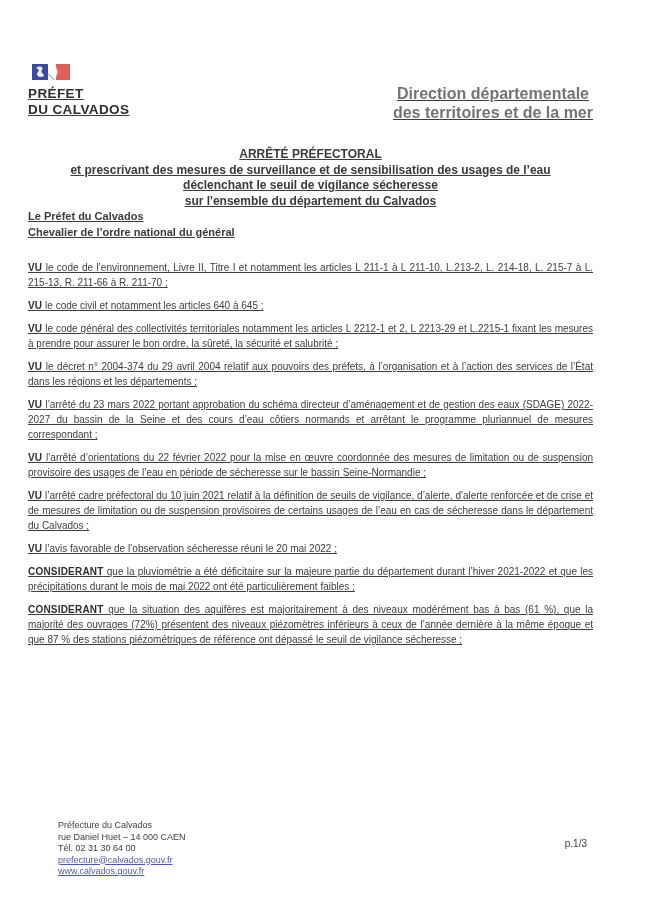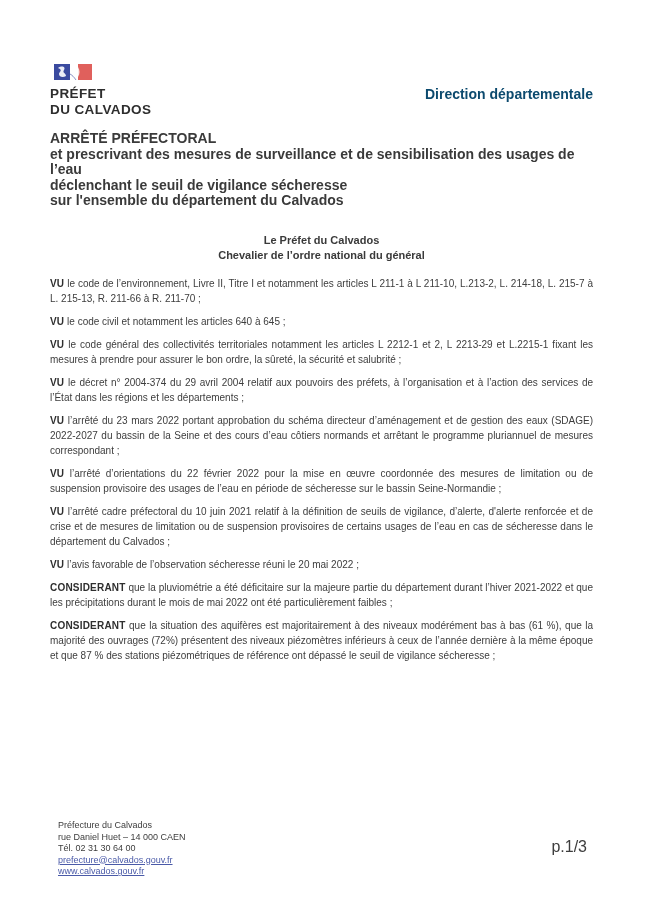--- a/index.html
+++ b/index.html
@@ -9,22 +9,23 @@
   }
   .page {
     position: relative;
     width: 645px;
     height: 912px;
     margin: 0 auto;
     background: #ffffff;
     font-family: "Liberation Sans", sans-serif;
     color: #3d3d3d;
     box-sizing: border-box;
-    padding: 64px 52px 0 50px;
+    padding: 64px 52px 0 28px;
     overflow: hidden;
+    text-decoration: underline;
   }
 
   
   .header {
     display: flex;
     justify-content: space-between;
     align-items: flex-start;
   }
   .logo-block { width: 230px; }
   .flag-icon { display: block; margin-left: 4px; margin-bottom: 4px; }
@@ -40,46 +41,44 @@
     font-family: "DejaVu Serif", serif;
     font-style: italic;
     font-weight: bold;
     font-size: 8.5px;
     line-height: 10.5px;
     color: #2e2e2e;
   }
   .direction {
     margin-top: 21px;
     font-weight: bold;
-    font-size: 14px;
+    font-size: 16px;
     line-height: 18.5px;
-    color: #0c4a6e;
+    color: #737373;
     text-align: center;
   }
 
   
   .title-block {
-    margin-top: 13px;
-    text-align: left;
+    margin-top: 25px;
+    text-align: center;
     font-weight: bold;
-    font-size: 14px;
+    font-size: 12px;
     line-height: 15.5px;
     color: #3a3a3a;
   }
   .issuer-block {
-    margin-top: 24px;
-    text-align: center;
     font-weight: bold;
     font-size: 11px;
     line-height: 15.5px;
     color: #3a3a3a;
   }
 
   
-  .body-text { margin-top: 12px; }
+  .body-text { margin-top: 20px; }
   .body-text p {
     margin: 0 0 8px 0;
     font-size: 10px;
     line-height: 15px;
     text-align: justify;
     color: #3d3d3d;
   }
   .body-text p strong {
     color: #2f2f2f;
     letter-spacing: 0.2px;
@@ -96,21 +95,21 @@
   }
   .footer a {
     color: #4a5aa8;
     text-decoration: underline;
     display: block;
   }
   .page-number {
     position: absolute;
     right: 58px;
     top: 838px;
-    font-size: 16px;
+    font-size: 10px;
     color: #3d3d3d;
   }
 </style>
 </head>
 <body>
 
 <div class="page">
 
   <div class="header">
     <div class="logo-block">
@@ -121,20 +120,21 @@
         <rect x="24" y="0" width="14" height="16" fill="#e0605c"></rect>
         <path d="M24 3 C26 6, 26 10, 24 13 L24 3 Z" fill="#ffffff" opacity="0.85"></path>
       </svg>
       <div class="logo-title">
         <div>PRÉFET</div>
         <div>DU CALVADOS</div>
       </div>
     </div>
     <div class="direction">
       <div>Direction départementale</div>
+      <div>des territoires et de la mer</div>
     </div>
   </div>
 
   <div class="title-block">
     <div>ARRÊTÉ PRÉFECTORAL</div>
     <div>et prescrivant des mesures de surveillance et de sensibilisation des usages de l’eau</div>
     <div>déclenchant le seuil de vigilance sécheresse</div>
     <div>sur l'ensemble du département du Calvados</div>
   </div>
 

